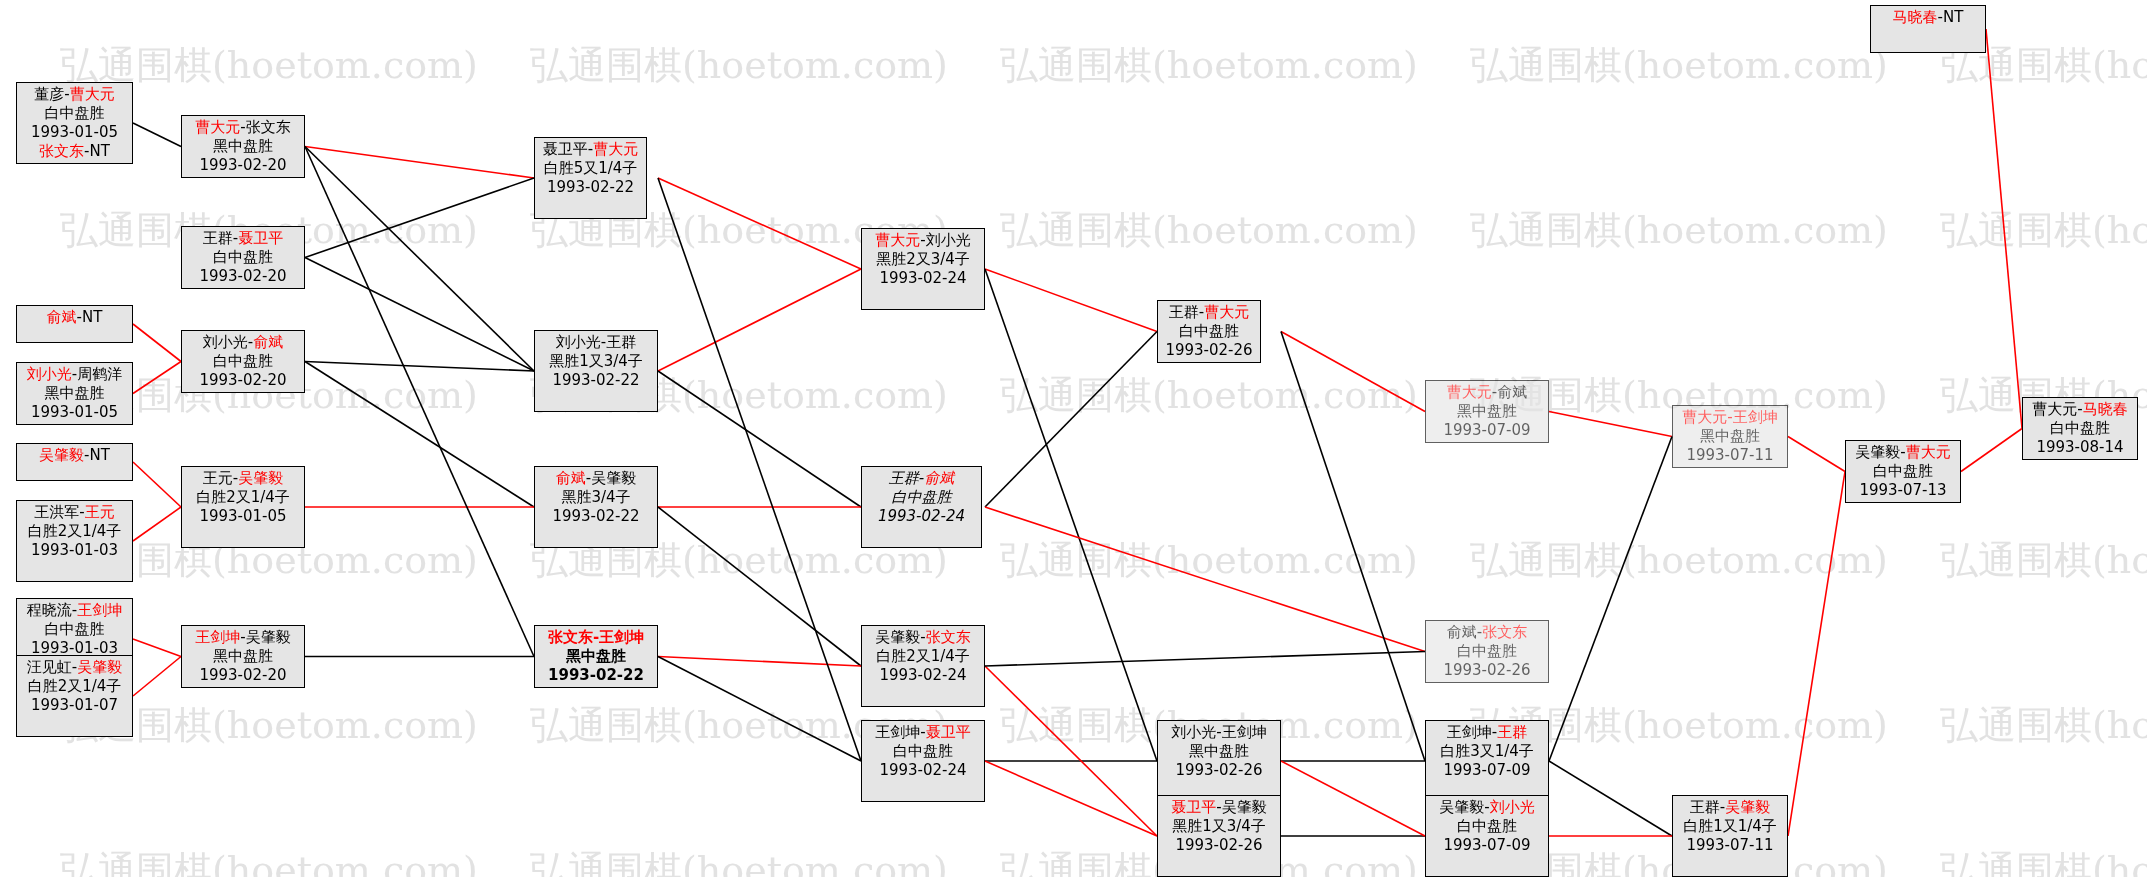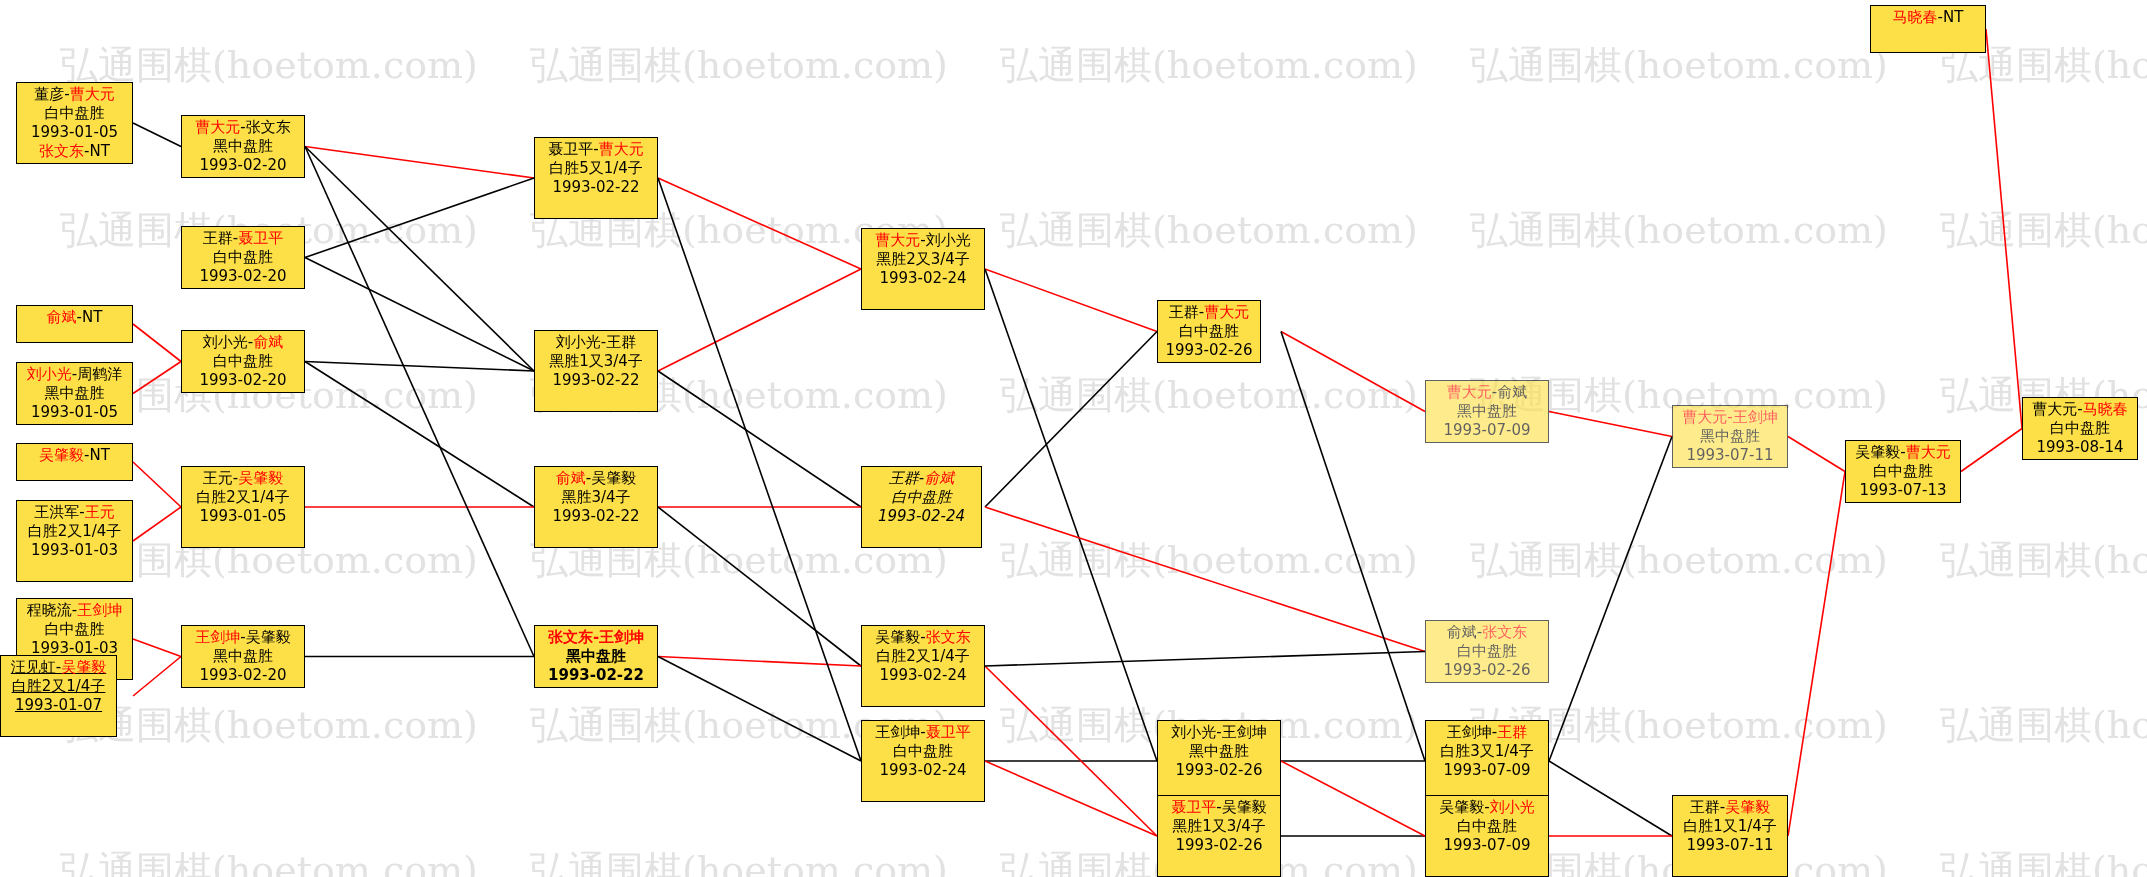--- a/index.html
+++ b/index.html
@@ -21,21 +21,21 @@
     font-size:38px;
     font-family:"DejaVu Serif","Liberation Serif",serif;
     white-space:nowrap;
   }
   #edges{position:absolute;left:0;top:0;width:2147px;height:877px;z-index:1;}
   #nodes{position:absolute;left:0;top:0;width:2147px;height:877px;z-index:2;}
   .node{
     position:absolute;
     box-sizing:border-box;
     border:1px solid #000000;
-    background:#fde047;
+    background:#e5e5e5;
     text-align:center;
     font-size:15px;
     line-height:19px;
     color:#000000;
     padding-top:2px;
     white-space:nowrap;
   }
   .node .ln{display:block;}
   .red{color:#ff0000;}
 </style>
@@ -163,31 +163,31 @@
     <div class="node" style="left: 181px; top: 466px; width: 124px; height: 82px;">
       <span class="ln"><span>王元-</span><span class="red">吴肇毅</span></span>
       <span class="ln"><span>白胜2又1/4子</span></span>
       <span class="ln"><span>1993-01-05</span></span>
     </div>
     <div class="node" style="left: 16px; top: 598px; width: 117px; height: 82px;">
       <span class="ln"><span>程晓流-</span><span class="red">王剑坤</span></span>
       <span class="ln"><span>白中盘胜</span></span>
       <span class="ln"><span>1993-01-03</span></span>
     </div>
-    <div class="node" style="left: 0; top: 655px; width: 117px; height: 82px; text-decoration: underline;">
+    <div class="node" style="left: 16px; top: 655px; width: 117px; height: 82px;">
       <span class="ln"><span>汪见虹-</span><span class="red">吴肇毅</span></span>
       <span class="ln"><span>白胜2又1/4子</span></span>
       <span class="ln"><span>1993-01-07</span></span>
     </div>
     <div class="node" style="left: 181px; top: 625px; width: 124px; height: 63px;">
       <span class="ln"><span class="red">王剑坤</span><span>-吴肇毅</span></span>
       <span class="ln"><span>黑中盘胜</span></span>
       <span class="ln"><span>1993-02-20</span></span>
     </div>
-    <div class="node" style="left: 534px; top: 137px; width: 124px; height: 82px;">
+    <div class="node" style="left: 534px; top: 137px; width: 113px; height: 82px;">
       <span class="ln"><span>聂卫平-</span><span class="red">曹大元</span></span>
       <span class="ln"><span>白胜5又1/4子</span></span>
       <span class="ln"><span>1993-02-22</span></span>
     </div>
     <div class="node" style="left: 534px; top: 330px; width: 124px; height: 82px;">
       <span class="ln"><span>刘小光-王群</span></span>
       <span class="ln"><span>黑胜1又3/4子</span></span>
       <span class="ln"><span>1993-02-22</span></span>
     </div>
     <div class="node" style="left: 534px; top: 466px; width: 124px; height: 82px;">

